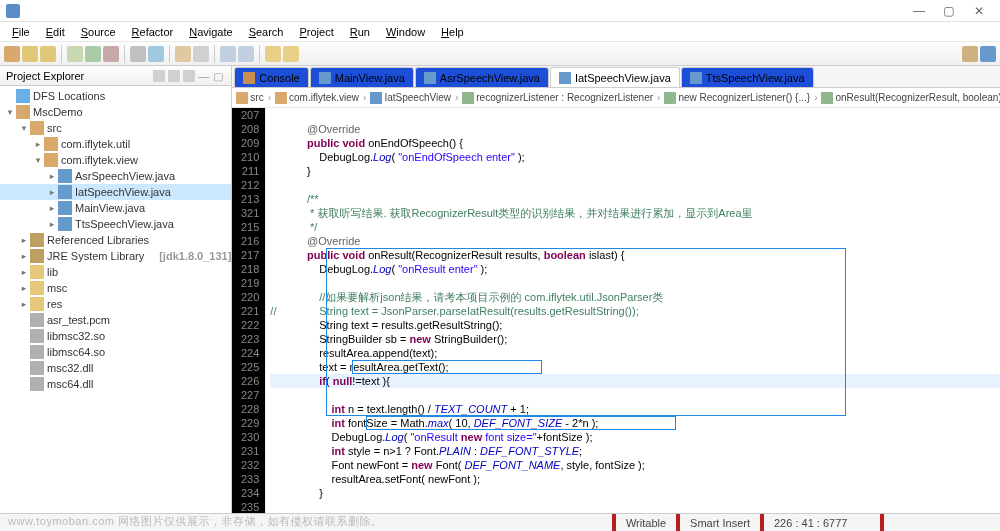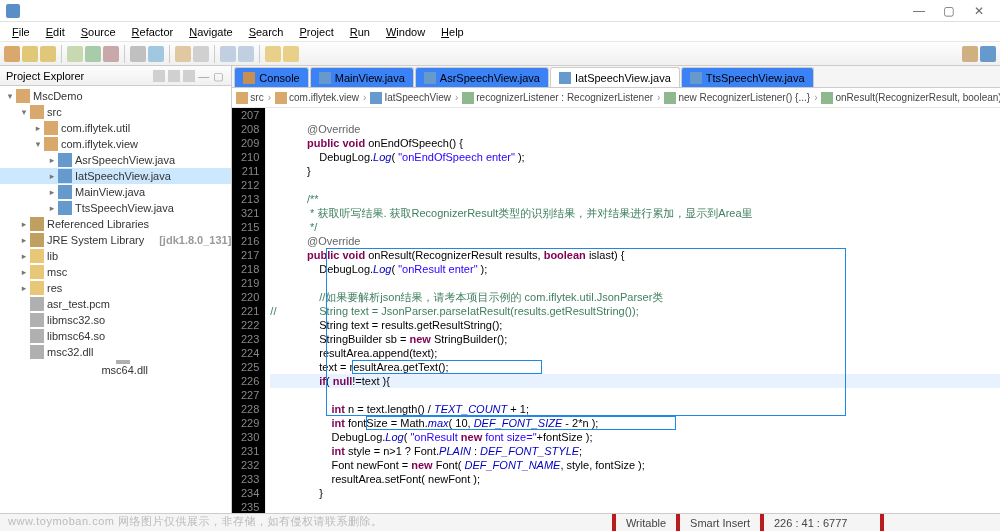--- a/index.html
+++ b/index.html
@@ -21,21 +21,21 @@
 .vh-icon { width: 12px; height: 12px; margin-left: 3px; }
 .tree { flex: 1; overflow: auto; padding: 2px 0; }
 .tree-node { display: flex; align-items: center; height: 16px; font-size: 11px; color: #333; white-space: nowrap; }
 .tree-node .arrow { width: 12px; text-align: center; color: #777; font-size: 9px; }
 .tree-node .noarrow { width: 12px; }
 .tree-node .nicon { width: 14px; height: 14px; margin-right: 3px; }
 .tree-node.selected { background: #cce8ff; }
 .tree-node .dec { color: #999; margin-left: 15px; font-weight: bold; }
 .editor-area { flex: 1; display: flex; flex-direction: column; background: #fff; }
 .editor-tabs { height: 22px; background: #f5f5f5; border-bottom: 1px solid #ccc; display: flex; align-items: flex-end; padding-left: 2px; }
-.etab { height: 20px; padding: 2px 8px; border: 1px solid #ccc; border-bottom: none; background: #3b82f6; font-size: 11px; display: flex; align-items: center; gap: 4px; border-radius: 3px 3px 0 0; margin-right: 1px; }
+.etab { height: 20px; padding: 2px 8px; border: 1px solid #ccc; border-bottom: none; background: #1d4ed8; font-size: 11px; display: flex; align-items: center; gap: 4px; border-radius: 3px 3px 0 0; margin-right: 1px; }
 .etab.active { background: #fff; }
 .etab .ticon { width: 12px; height: 12px; }
 .breadcrumb { height: 20px; border-bottom: 1px solid #e8e8e8; display: flex; align-items: center; padding: 0 4px; font-size: 10px; color: #444; gap: 2px; overflow: hidden; white-space: nowrap; }
 .bc-sep { color: #999; margin: 0 2px; }
 .bc-icon { width: 12px; height: 12px; display: inline-block; }
 .editor-body { flex: 1; display: flex; overflow: hidden; font-family: Consolas, monospace; font-size: 11px; }
 .gutter { width: 34px; background: #000000; text-align: right; color: #888; padding-right: 6px; border-right: 1px solid #eee; user-select: none; }
 .gutter .ln { height: 14px; line-height: 14px; }
 .code { flex: 1; overflow: auto; position: relative; white-space: pre; line-height: 14px; color: #000; padding-left: 4px; }
 .k-purple { color: #7f0055; font-weight: bold; }
@@ -104,20 +104,25 @@
       <span>Project Explorer</span>
       <span class="spacer"></span>
       <span class="vh-icon" style="background:#d0d0d0"></span>
       <span class="vh-icon" style="background:#d0d0d0"></span>
       <span class="vh-icon" style="background:#d0d0d0"></span>
       <span class="vh-icon" style="color:#999">—</span>
       <span class="vh-icon" style="color:#999">▢</span>
     </div>
     <div class="tree" id="tree">
         <div class="tree-node" style="padding-left: 4px;">
+          <span class="noarrow"></span>
+          <span class="nicon" style="background: rgb(106, 176, 232);"></span>
+          <span>DFS Locations</span>
+        </div>
+        <div class="tree-node" style="padding-left: 4px;">
           <span class="arrow">▾</span>
           <span class="nicon" style="background: rgb(217, 168, 108);"></span>
           <span>MscDemo</span>
         </div>
         <div class="tree-node" style="padding-left: 18px;">
           <span class="arrow">▾</span>
           <span class="nicon" style="background: rgb(217, 168, 108);"></span>
           <span>src</span>
         </div>
         <div class="tree-node" style="padding-left: 32px;">
@@ -189,21 +194,21 @@
         <div class="tree-node" style="padding-left: 18px;">
           <span class="noarrow"></span>
           <span class="nicon" style="background: rgb(176, 176, 176);"></span>
           <span>libmsc64.so</span>
         </div>
         <div class="tree-node" style="padding-left: 18px;">
           <span class="noarrow"></span>
           <span class="nicon" style="background: rgb(176, 176, 176);"></span>
           <span>msc32.dll</span>
         </div>
-        <div class="tree-node" style="padding-left: 18px; flex-direction: column;">
+        <div class="tree-node" style="padding-left: 18px;">
           <span class="noarrow"></span>
           <span class="nicon" style="background: rgb(176, 176, 176);"></span>
           <span>msc64.dll</span>
         </div>
       </div>
   </div>
 
   <div class="editor-area">
     <div class="editor-tabs" id="etabs">
         <div class="etab">

